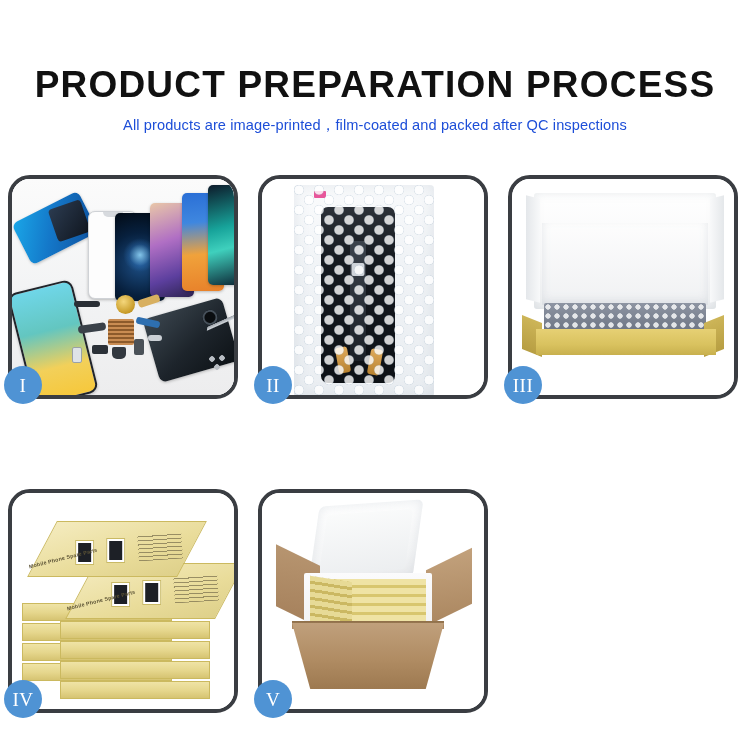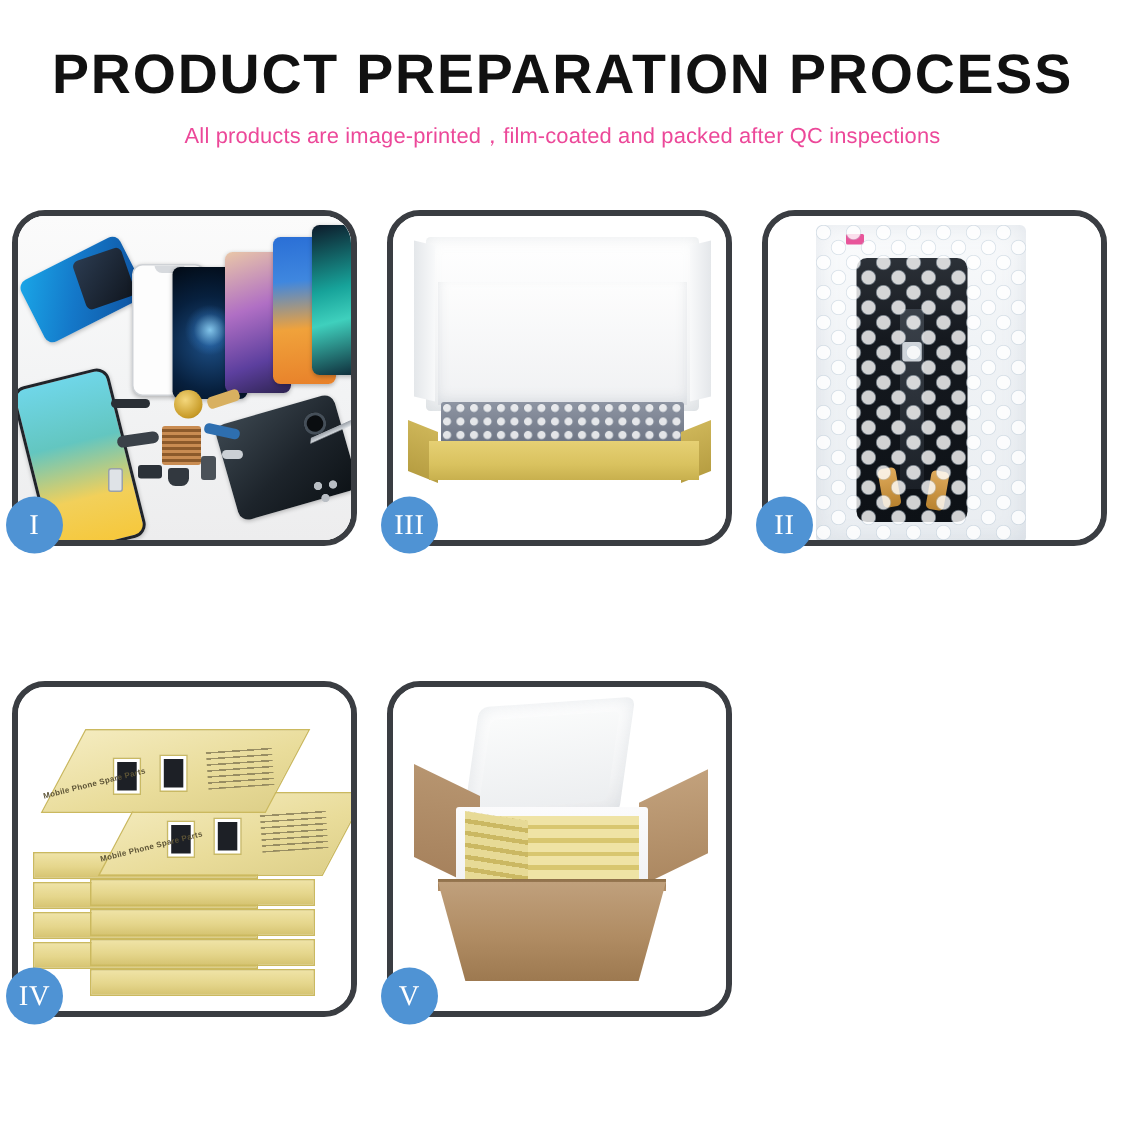--- a/index.html
+++ b/index.html
@@ -3,30 +3,30 @@
 <meta charset="utf-8">
 <style>
   html,body{margin:0;padding:0;}
   body{
     width:750px;height:750px;
     background:#ffffff;
     font-family:"Liberation Sans", sans-serif;
     overflow:hidden;
     position:relative;
   }
-  .page{width:750px;height:688px;position:relative;box-sizing:border-box;}
+  .page{width:750px;height:688px;position:relative;box-sizing:border-box;margin-top:35px;}
 
   
   .header{padding-top:31px;text-align:center;}
   .title{
     font-size:37px;font-weight:700;color:#111111;
     letter-spacing:1.2px;line-height:1;white-space:nowrap;
   }
   .subtitle{
-    margin-top:13px;font-size:14.6px;color:#ec4899;font-weight:400;
+    margin-top:13px;font-size:14.6px;color:#1d4ed8;font-weight:400;
     letter-spacing:.1px;white-space:nowrap;
   }
 
   
   .grid{
     position:absolute;left:8px;top:140px;width:730px;height:538px;
     display:grid;
     grid-template-columns:repeat(3,230px);
     grid-template-rows:repeat(2,224px);
     column-gap:20px;row-gap:90px;
@@ -267,49 +267,49 @@
           <div class="bit sp4"></div>
           <div class="bit sp5"></div>
           <div class="bit screws"></div>
           <div class="bit tweez"></div>
         </div>
       </div>
       <div class="badge">I</div>
     </div>
 
     <div class="panel">
-      <div class="panel-inner p3">
-        <div class="tray-lid"></div>
-        <div class="foam"></div>
-        <div class="bwrap"></div>
-        <div class="tray-side"></div>
-        <div class="tray-side-r"></div>
-        <div class="tray-front"></div>
-      </div>
-      <div class="badge">III</div>
-    </div>
-
-    <div class="panel">
       <div class="panel-inner p2">
         <div class="bag">
           <div class="lcd">
             <div class="lcd-tab"></div>
             <div class="lcd-strip"></div>
             <div class="lcd-chip"></div>
             <div class="lcd-gold-l"></div>
             <div class="lcd-gold-r"></div>
           </div>
           <div class="pinklbl"></div>
           <div class="bubbles"></div>
         </div>
       </div>
       <div class="badge">II</div>
     </div>
 
     <div class="panel">
+      <div class="panel-inner p3">
+        <div class="tray-lid"></div>
+        <div class="foam"></div>
+        <div class="bwrap"></div>
+        <div class="tray-side"></div>
+        <div class="tray-side-r"></div>
+        <div class="tray-front"></div>
+      </div>
+      <div class="badge">III</div>
+    </div>
+
+    <div class="panel">
       <div class="panel-inner p4">
         <div class="stack">
 
           <div class="bx lt" style="top:118px;"></div>
           <div class="bx lt" style="top:138px;"></div>
           <div class="bx lt" style="top:158px;"></div>
           <div class="bx lt" style="top:98px;"></div>
 
           <div class="bx rt" style="top:176px;"></div>
           <div class="bx rt" style="top:156px;"></div>

